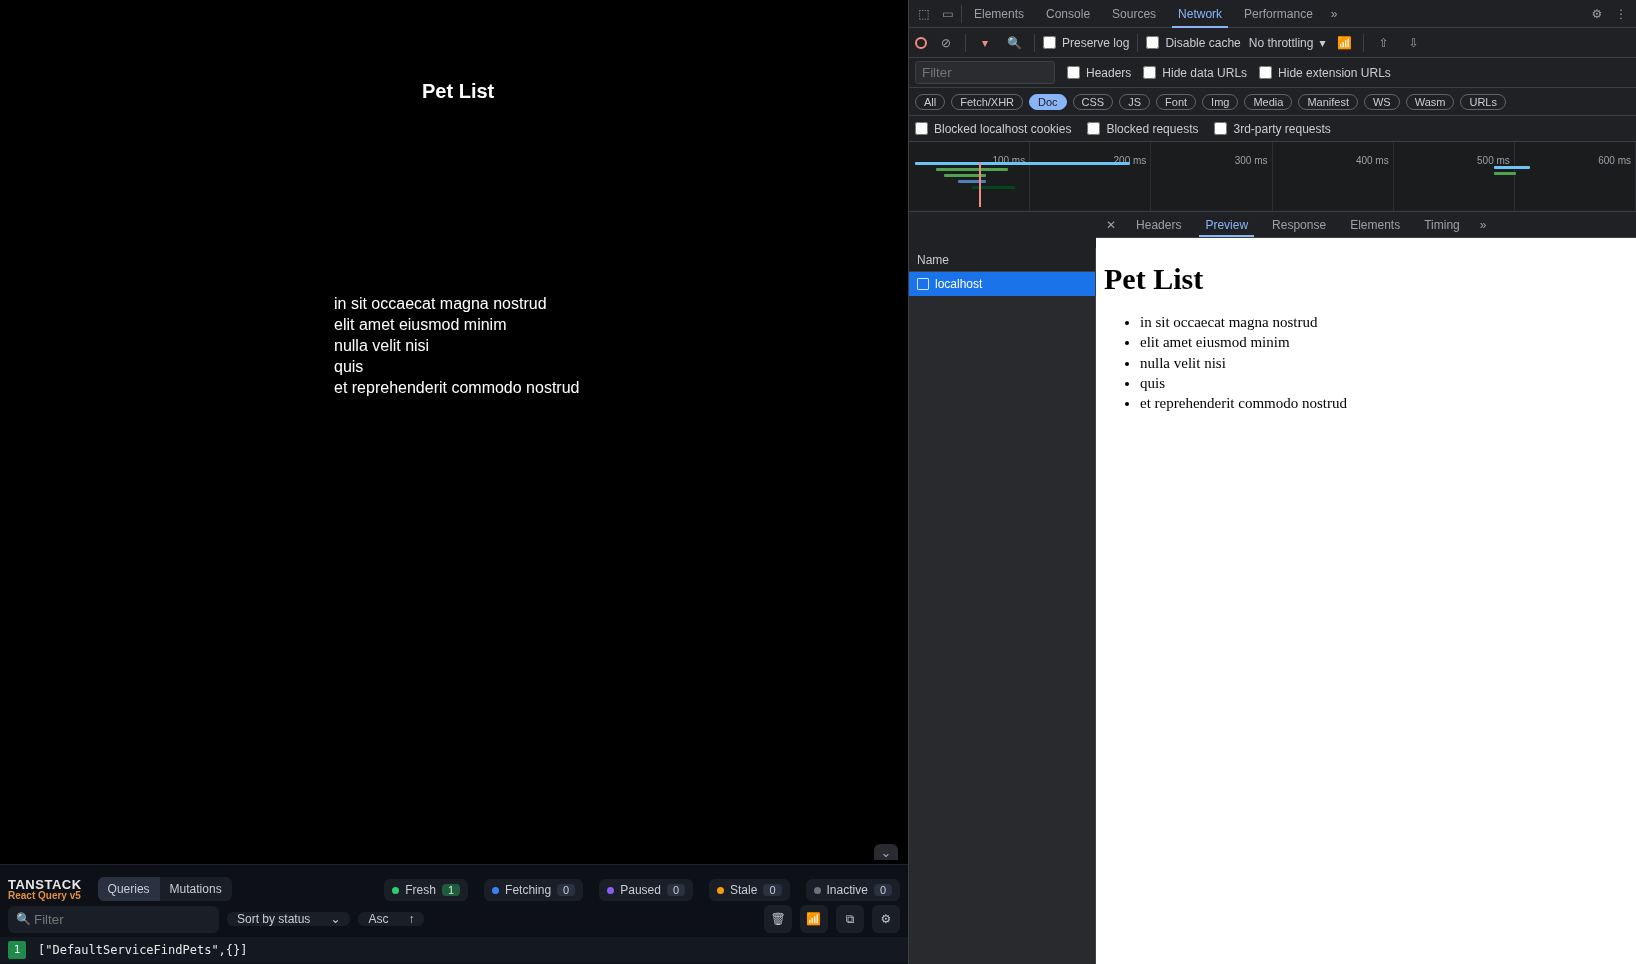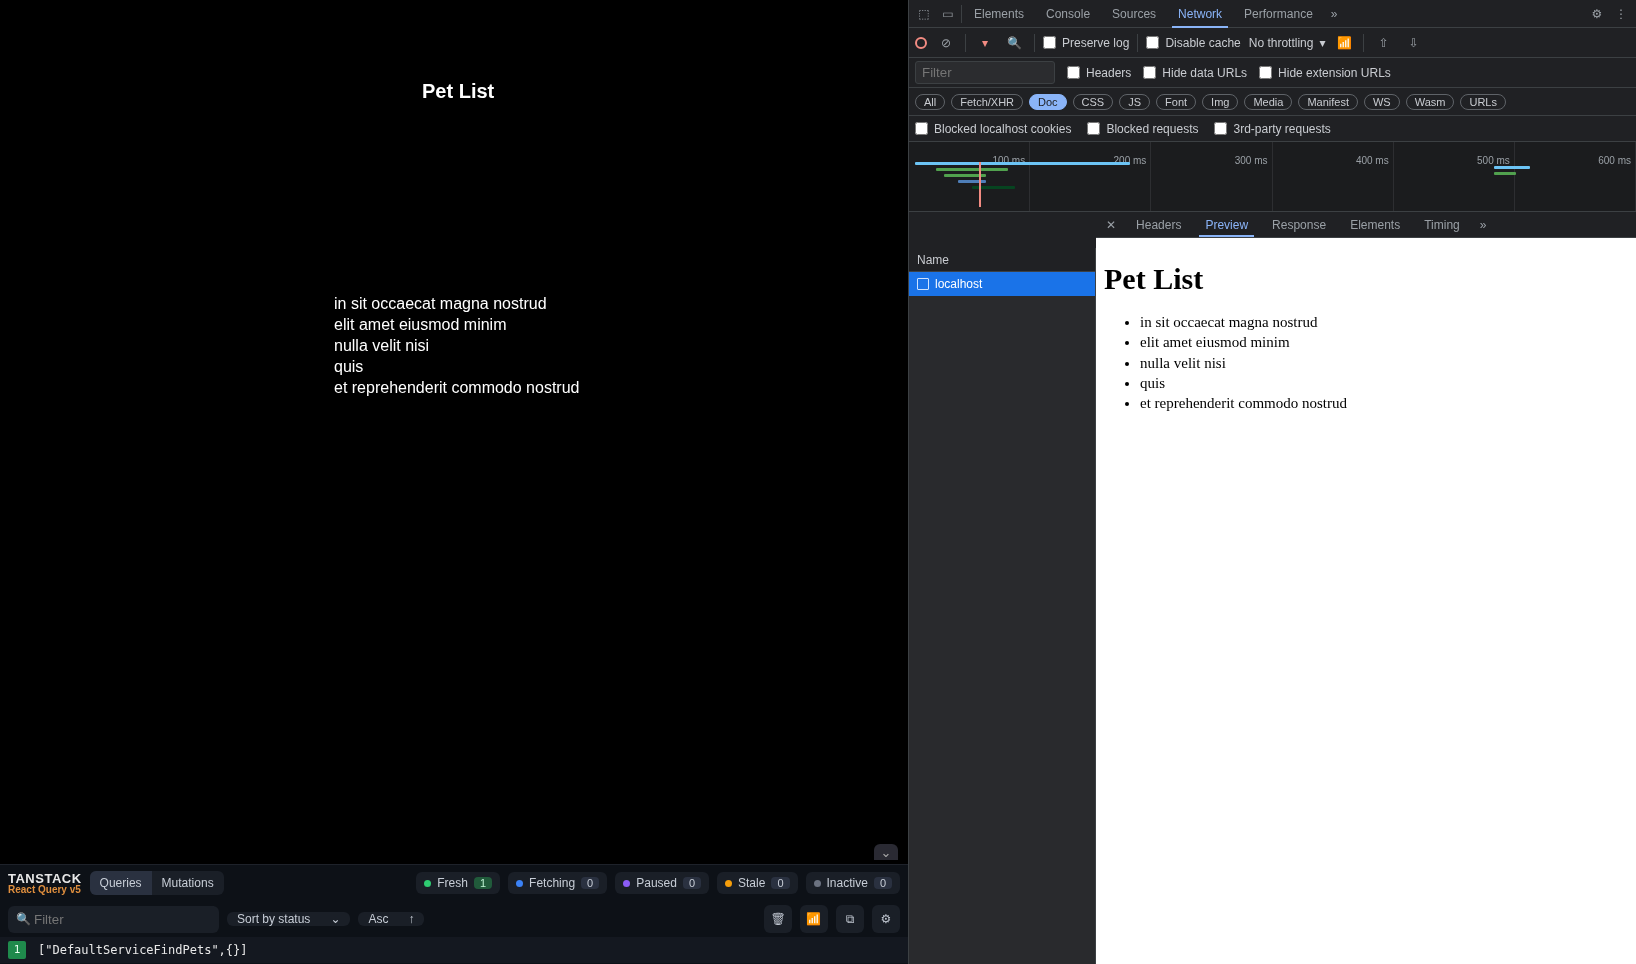--- a/index.html
+++ b/index.html
@@ -10,21 +10,21 @@
   .left { flex: 0 0 908px; display: flex; flex-direction: column; position: relative; }
   .app-page { flex: 1 1 auto; background: #000; position: relative; }
   .app-title { position: absolute; left: 422px; top: 80px; color: #fff; font-size: 20px; font-weight: 600; }
   .pets { position: absolute; left: 334px; top: 293px; color: #fff; font-size: 16px; line-height: 21px; }
   .pets div { text-align: left; }
 
   .collapse-toggle { position: absolute; right: 10px; bottom: 4px; width: 24px; height: 16px; background: #2a2a33; border-radius: 6px 6px 0 0; display: flex; align-items: center; justify-content: center; color: #aaa; }
 
   
   .rq { flex: 0 0 100px; background: #0d1117; border-top: 1px solid #1e222a; display: flex; flex-direction: column; font-size: 12px; }
-  .rq-top { display: flex; align-items: center; height: 36px; padding: 0 8px; gap: 8px; }
+  .rq-top { display: flex; align-items: flex-end; height: 36px; padding: 0 8px; gap: 16px; }
   .rq-logo { display: flex; flex-direction: column; line-height: 1; }
   .rq-logo .l1 { font-weight: 800; letter-spacing: 0.5px; font-size: 13px; color: #e8e8e8; }
   .rq-logo .l2 { font-size: 10px; color: #e08f3e; font-weight: 600; }
   .rq-tabs { display: flex; background: #1a1f27; border-radius: 6px; overflow: hidden; }
   .rq-tabs .tab { padding: 5px 10px; color: #c7cdd6; }
   .rq-tabs .tab.active { background: #2a3140; }
   .rq-spacer { flex: 1; }
   .rq-pill { display: flex; align-items: center; gap: 6px; background: #1a1f27; border-radius: 6px; padding: 4px 8px; color: #c7cdd6; }
   .rq-pill .dot { width: 7px; height: 7px; border-radius: 50%; }
   .rq-pill .count { background: #2a3140; border-radius: 4px; padding: 0 6px; font-size: 11px; }

